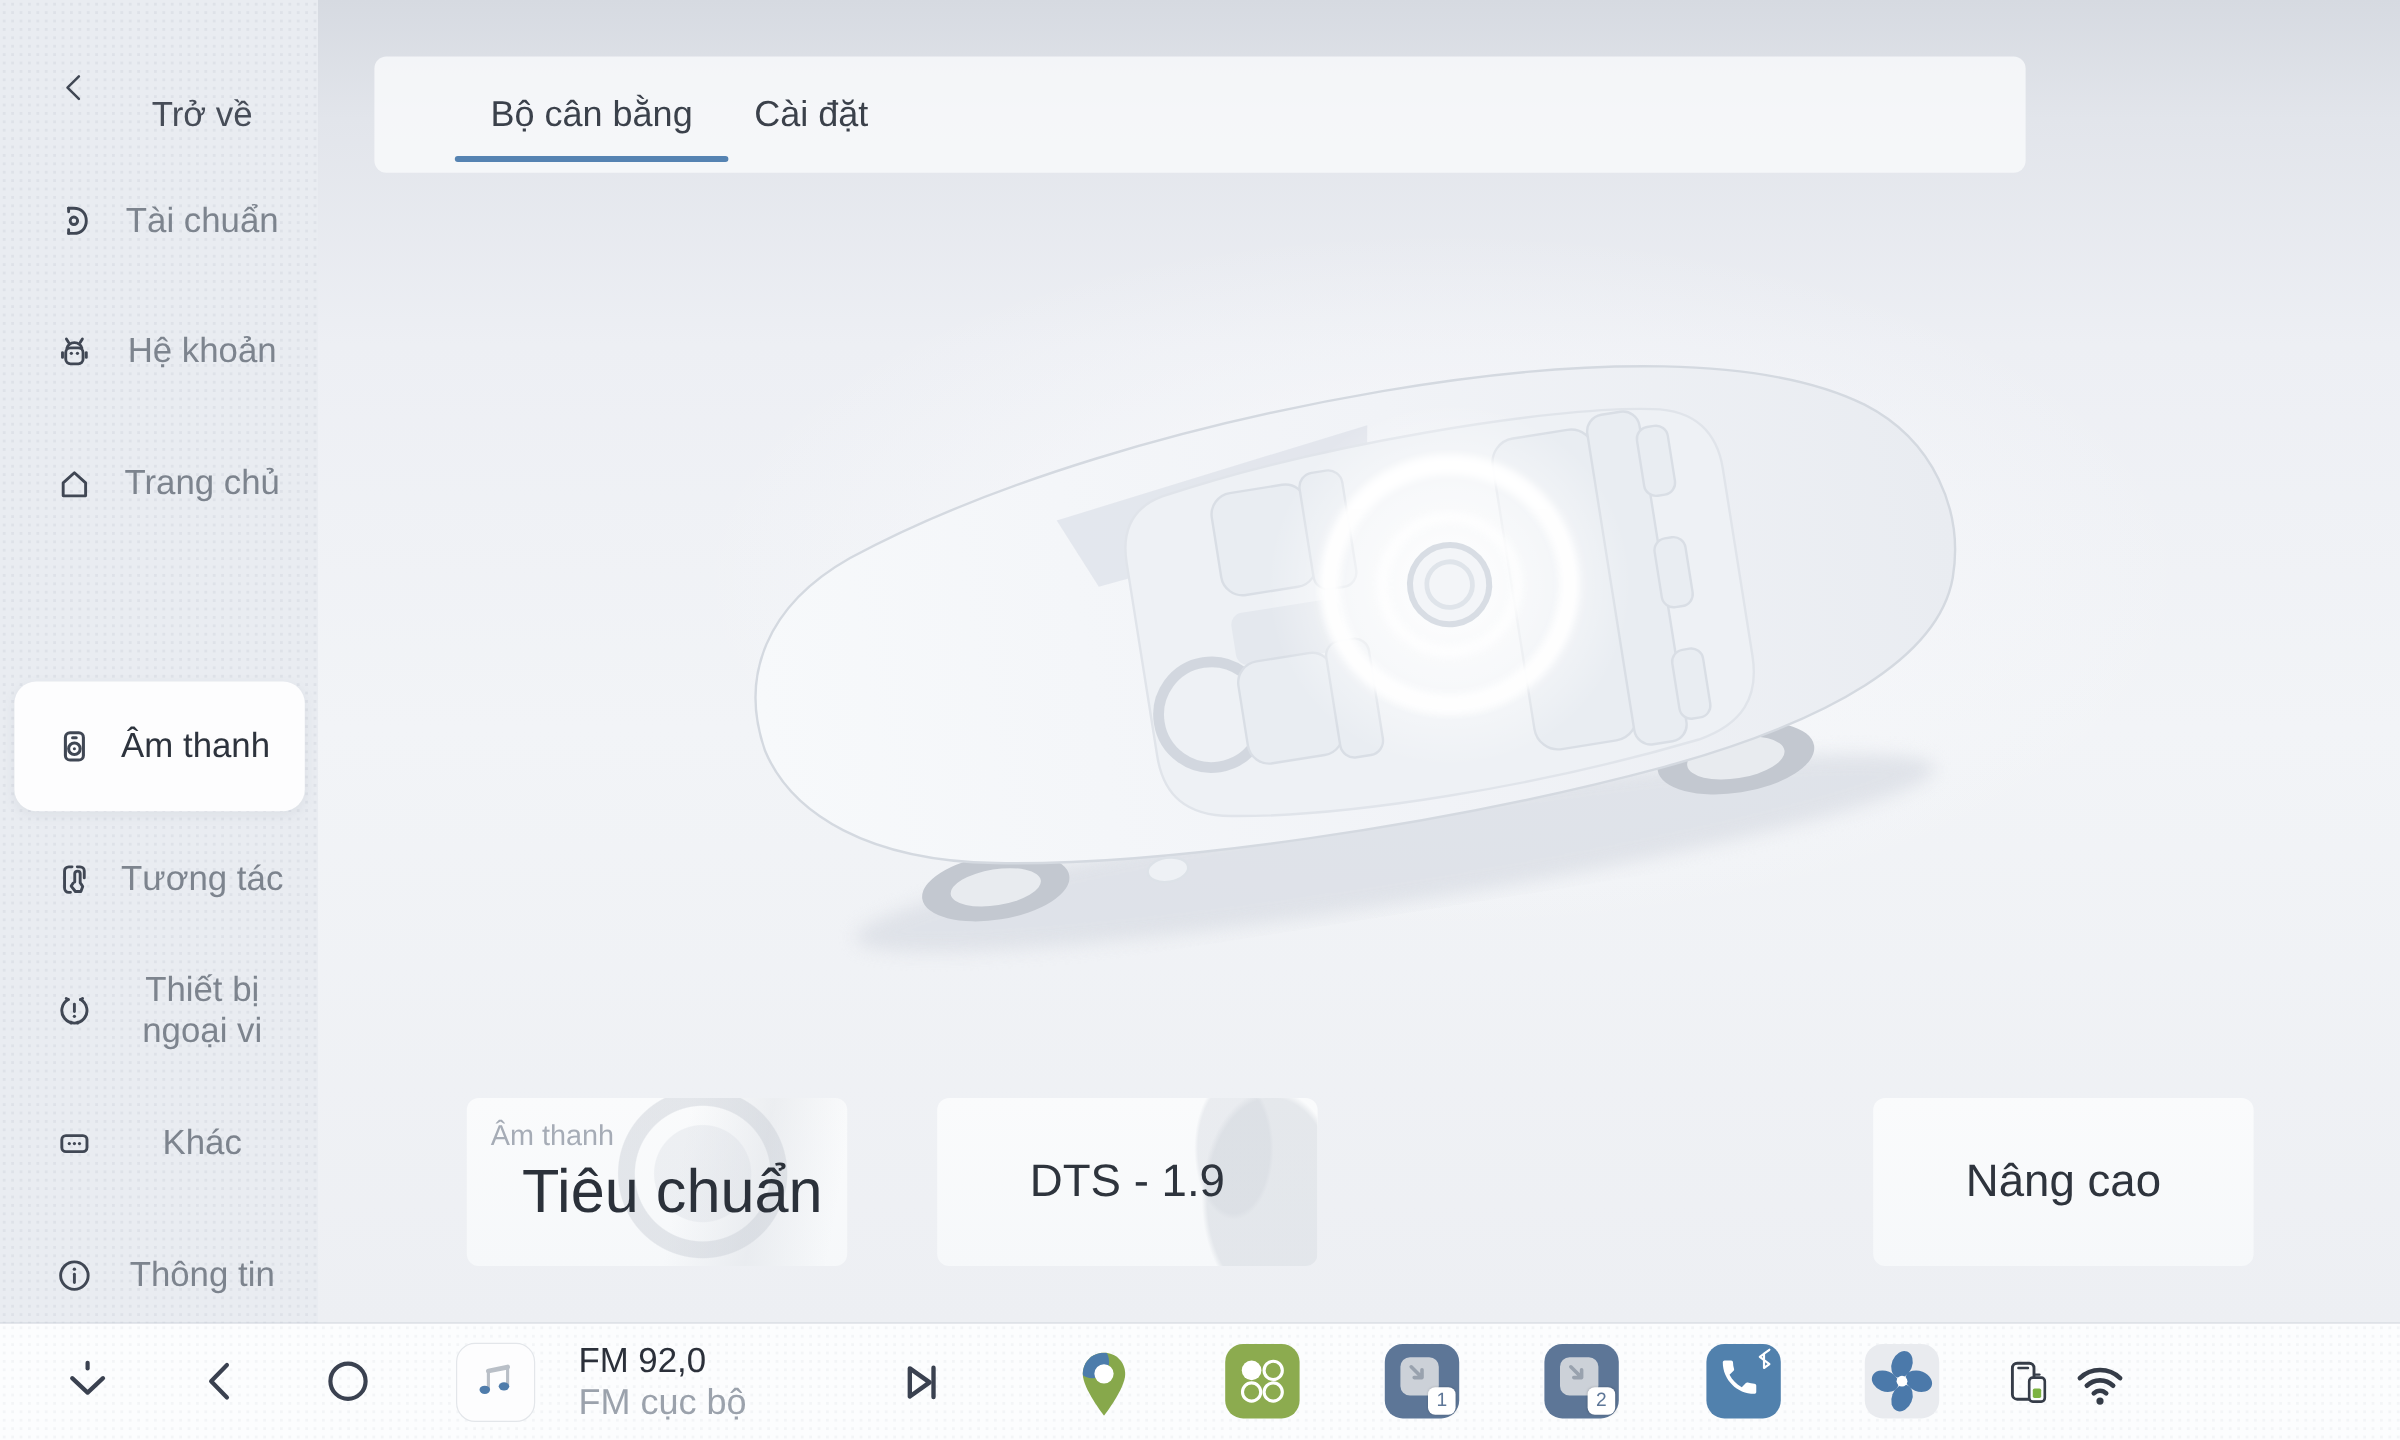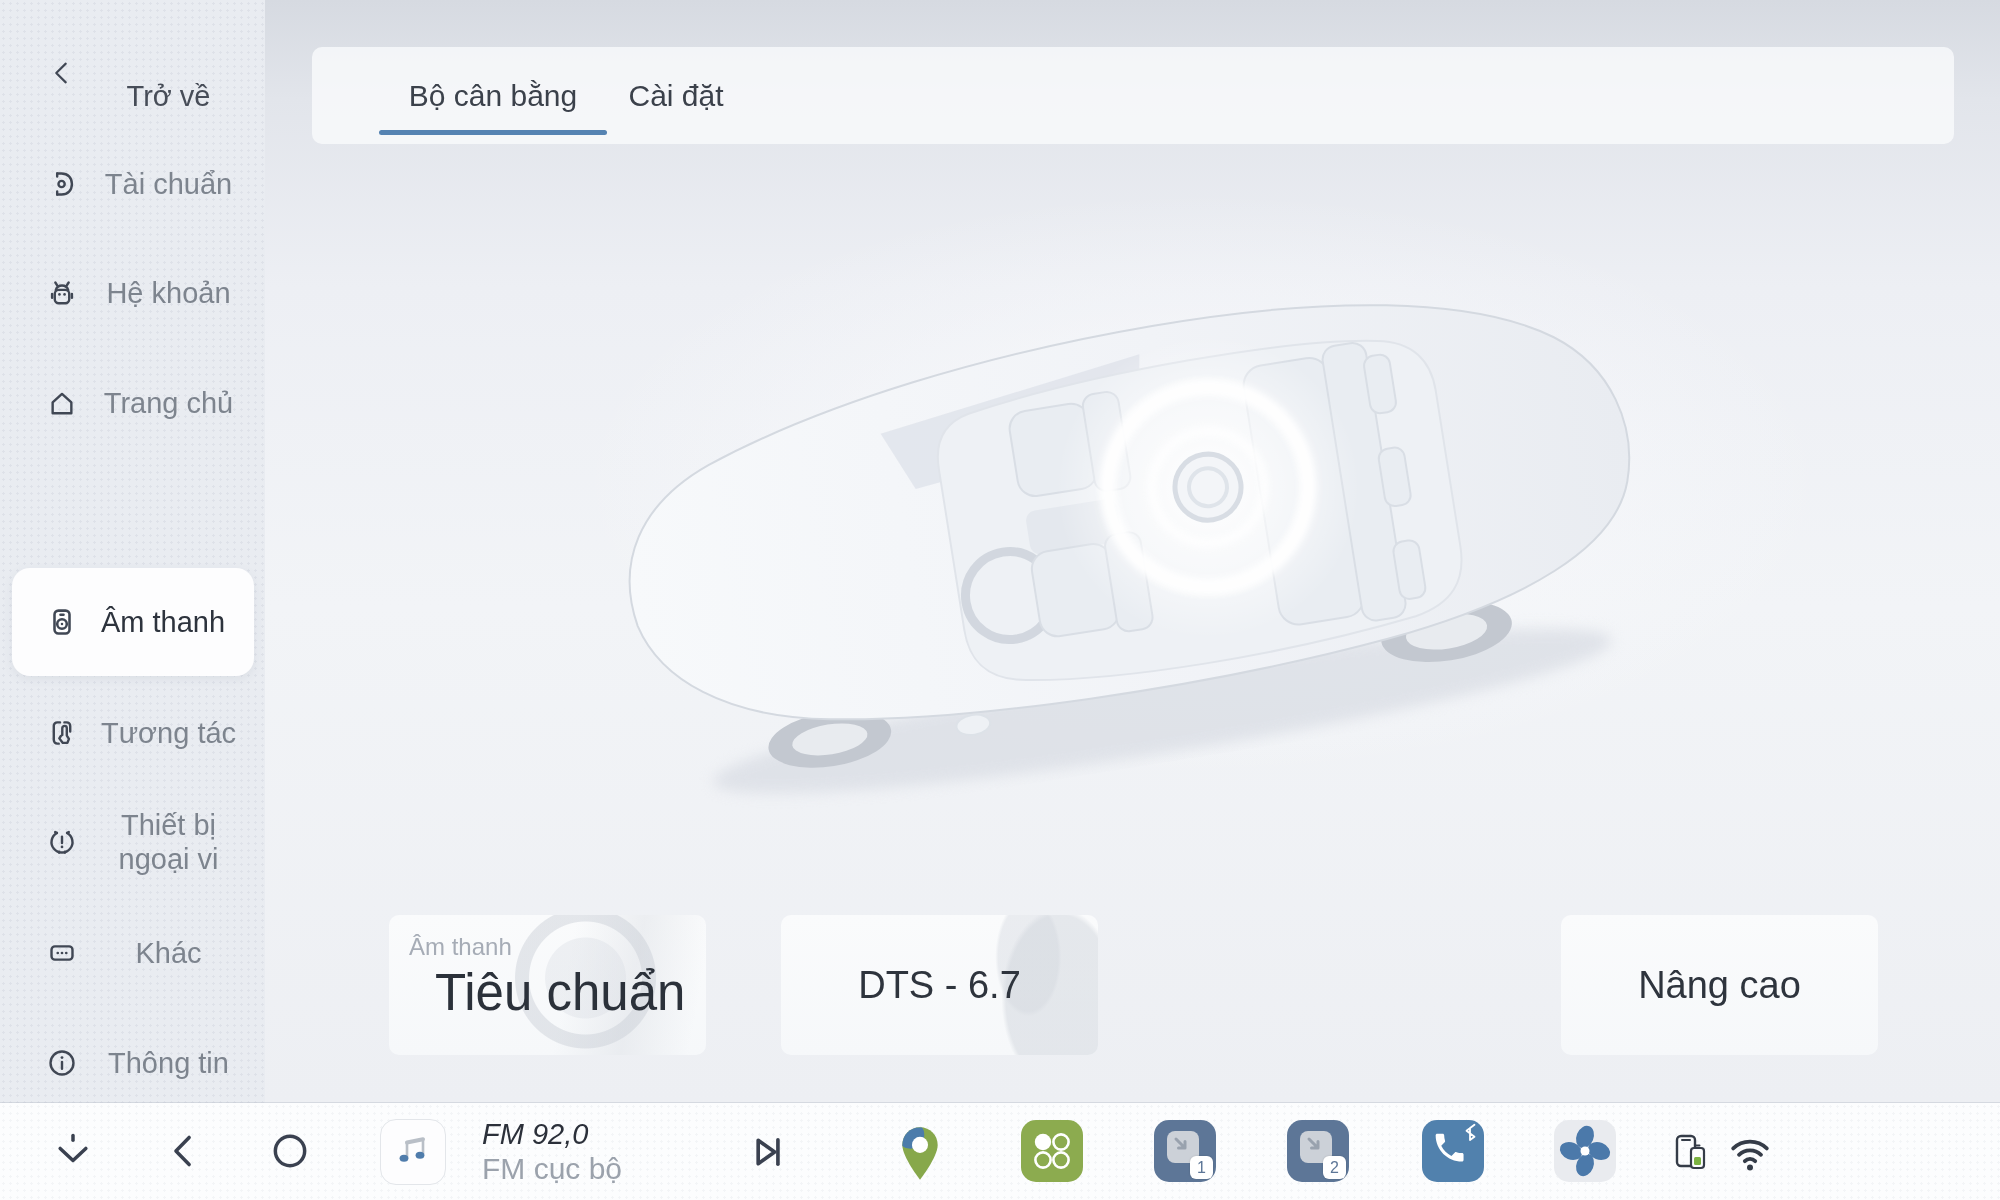--- a/index.html
+++ b/index.html
@@ -21,21 +21,21 @@
   .side-item.selected .slabel{color:#2d333d;}
   .sicon svg{stroke:#404754;fill:none;stroke-width:1.7;stroke-linecap:round;stroke-linejoin:round;}
   .sicon .fil{fill:#404754;stroke:none;}
 
   
   .main{position:absolute;left:265px;top:0;width:1735px;height:1103px;
         background:
           radial-gradient(ellipse 900px 420px at 54% 44%, rgba(250,251,253,.9) 0%, rgba(250,251,253,0) 70%),
           linear-gradient(180deg,#d6dae1 0%,#e2e5eb 9%,#edeff4 26%,#f2f4f7 55%,#edeff3 100%);}
 
-  .tabbar{position:absolute;left:47px;top:47px;width:1642px;height:97px;border-radius:10px;
+  .tabbar{position:absolute;left:47px;top:47px;width:1376px;height:97px;border-radius:10px;
           background:rgba(250,251,253,.78);}
   .tab{position:absolute;top:0;height:97px;display:flex;align-items:center;justify-content:center;
        font-size:30px;color:#3b414b;cursor:pointer;}
   .tab.t1{left:67px;width:228px;}
   .tab.t2{left:300px;width:128px;}
   .tab .underline{position:absolute;left:0;bottom:9px;width:100%;height:5px;border-radius:3px;background:#5583b2;}
 
   
   .car-stage{position:absolute;left:295px;top:238px;width:1150px;height:590px;}
 
@@ -58,21 +58,21 @@
   
   .dock{position:absolute;left:0;top:1103px;width:2000px;height:97px;background:#fcfdfe;
         background-image:radial-gradient(rgba(140,150,168,.08) 1.2px,transparent 1.3px);background-size:7px 7px;
         box-shadow:0 -1px 0 rgba(190,196,205,.5);}
   .dock .abs{position:absolute;}
   .dock svg.sys{stroke:#3a4150;fill:none;stroke-width:1.9;stroke-linecap:round;stroke-linejoin:round;}
   .appicon{position:absolute;top:17px;width:62px;height:62px;border-radius:15px;cursor:pointer;}
   .media-art{position:absolute;left:380px;top:16px;width:66px;height:66px;border-radius:16px;background:#fdfdfe;
              border:1px solid #e3e6ea;display:flex;align-items:center;justify-content:center;cursor:pointer;}
   .media-text{position:absolute;left:482px;top:13px;cursor:pointer;}
-  .media-title{font-size:29px;color:#2b303a;line-height:36px;font-style:italic;}
+  .media-title{font-size:29px;color:#2b303a;line-height:36px;}
   .media-sub{font-size:30px;color:#9ba2ac;line-height:33px;}
   .badge{position:absolute;right:3px;bottom:3px;width:23px;height:23px;border-radius:6px;background:#fff;
          display:flex;align-items:center;justify-content:center;font-size:16px;color:#5d7697;
          box-shadow:0 0 2px rgba(0,0,0,.18);}
 </style>
 </head>
 <body>
 
 <div class="screen">
 
@@ -266,21 +266,21 @@
       </svg>
     </div>
 
     <div class="sound-card" style="left:124px">
       <div class="card-art art-speaker"></div>
       <div class="sc-sub">Âm thanh</div>
       <div class="sc-main">Tiêu chuẩn</div>
     </div>
     <div class="sound-card" style="left:516px">
       <div class="card-art art-seat"></div>
-      <div class="sc-center">DTS - 6.7</div>
+      <div class="sc-center">DTS - 1.9</div>
     </div>
     <div class="sound-card" style="left:1296px">
       <div class="sc-center">Nâng cao</div>
     </div>
   </main>
 
   <footer class="dock">
 
     <span class="abs" style="left:51px;top:26px;cursor:pointer">
       <svg class="sys" width="44" height="44" viewBox="0 0 24 24">

